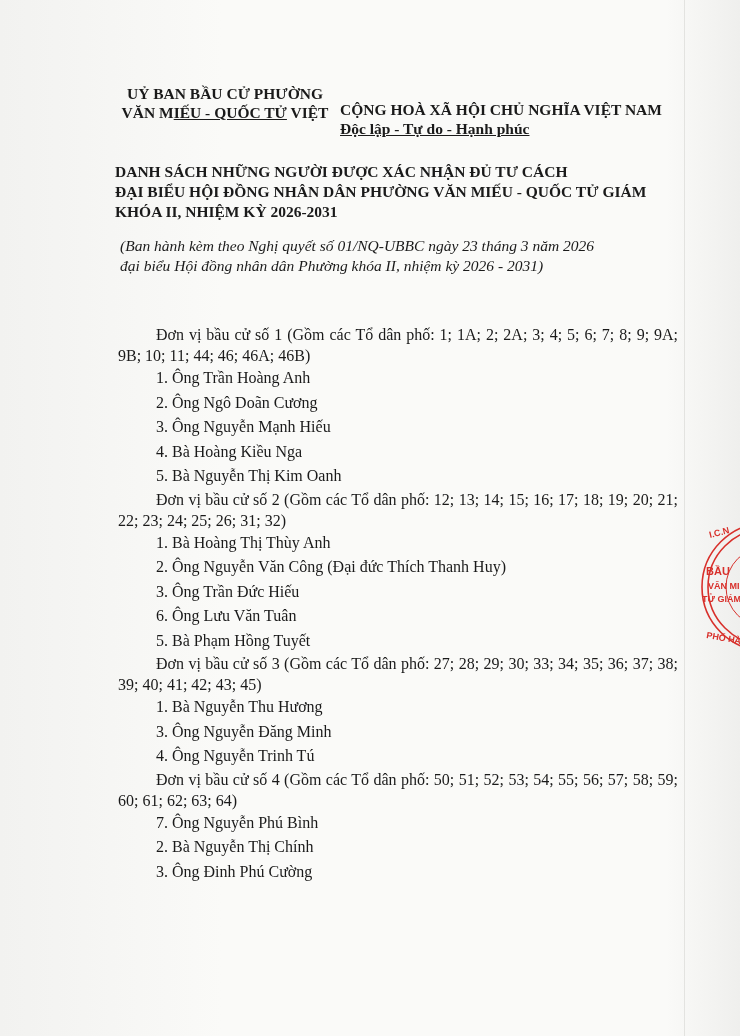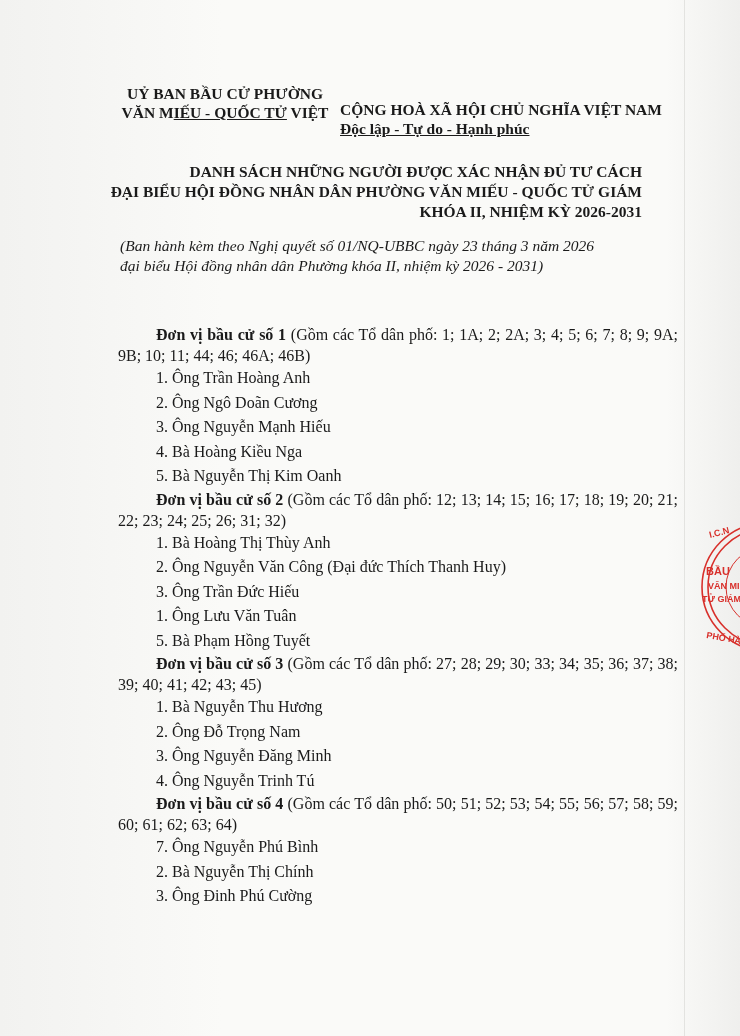--- a/index.html
+++ b/index.html
@@ -2,25 +2,25 @@
 <html><head>
 <meta charset="utf-8">
 <style>
   html,body{margin:0;padding:0;}
   body{width:740px;height:1036px;background:#f7f7f5;position:relative;overflow:hidden;font-family:"Liberation Serif","DejaVu Serif",serif;color:#1a1a1a;}
   .page{position:absolute;left:0;top:0;width:740px;height:1036px;background:linear-gradient(90deg,#f2f2f0 0%,#fafaf8 30%,#fafaf8 90%,#efefed 100%);}
   .fold{position:absolute;left:684px;top:0;width:1px;height:1036px;background:#e3e3e0;}
   .hdr-left{position:absolute;left:110px;top:84px;width:230px;text-align:center;font-weight:bold;font-size:15.5px;line-height:19px;}
   .hdr-right{position:absolute;left:340px;top:88px;width:340px;text-align:left;font-weight:bold;font-size:15.5px;line-height:19px;margin-top:12px;}
   .ul{text-decoration:underline;}
-  .title{position:absolute;left:102px;top:162px;width:540px;text-align:right;font-weight:bold;font-size:15.5px;line-height:20px;}
+  .title{position:absolute;left:115px;top:162px;width:540px;text-align:left;font-weight:bold;font-size:15.5px;line-height:20px;}
   .sub{position:absolute;left:120px;top:236px;width:540px;text-align:left;font-style:italic;font-size:15.5px;line-height:19.5px;}
   .body{position:absolute;left:118px;top:324px;width:560px;font-size:16px;}
   .unit{text-indent:38px;line-height:21px;margin:0;text-align:justify;}
-  .unit b{font-weight:bold;margin-top:24px;}
+  .unit b{font-weight:normal;margin-top:24px;}
   .item{padding-left:38px;line-height:24.5px;}
   .unit-block{margin-bottom:0;}
   .stamp{position:absolute;left:696px;top:512px;width:80px;height:150px;}
 </style>
 </head>
 <body>
 
 <div class="page">
   <div class="fold"></div>
 
@@ -54,28 +54,27 @@
       <div class="item">3. Ông Nguyễn Mạnh Hiếu</div>
       <div class="item">4. Bà Hoàng Kiều Nga</div>
       <div class="item">5. Bà Nguyễn Thị Kim Oanh</div>
     </div>
 
     <div class="unit-block">
       <p class="unit"><b>Đơn vị bầu cử số 2</b><span> (Gồm các Tổ dân phố: 12; 13; 14; 15; 16; 17; 18; 19; 20; 21; 22; 23; 24; 25; 26; 31; 32)</span></p>
       <div class="item">1. Bà Hoàng Thị Thùy Anh</div>
       <div class="item">2. Ông Nguyễn Văn Công (Đại đức Thích Thanh Huy)</div>
       <div class="item">3. Ông Trần Đức Hiếu</div>
-      <div class="item">1. Ông Lưu Văn Tuân</div>
+      <div class="item">6. Ông Lưu Văn Tuân</div>
       <div class="item">5. Bà Phạm Hồng Tuyết</div>
     </div>
 
     <div class="unit-block">
       <p class="unit"><b>Đơn vị bầu cử số 3</b><span> (Gồm các Tổ dân phố: 27; 28; 29; 30; 33; 34; 35; 36; 37; 38; 39; 40; 41; 42; 43; 45)</span></p>
       <div class="item">1. Bà Nguyễn Thu Hương</div>
-      <div class="item">2. Ông Đỗ Trọng Nam</div>
       <div class="item">3. Ông Nguyễn Đăng Minh</div>
       <div class="item">4. Ông Nguyễn Trinh Tú</div>
     </div>
 
     <div class="unit-block">
       <p class="unit"><b>Đơn vị bầu cử số 4</b><span> (Gồm các Tổ dân phố: 50; 51; 52; 53; 54; 55; 56; 57; 58; 59; 60; 61; 62; 63; 64)</span></p>
       <div class="item">7. Ông Nguyễn Phú Bình</div>
       <div class="item">2. Bà Nguyễn Thị Chính</div>
       <div class="item">3. Ông Đinh Phú Cường</div>
     </div>

